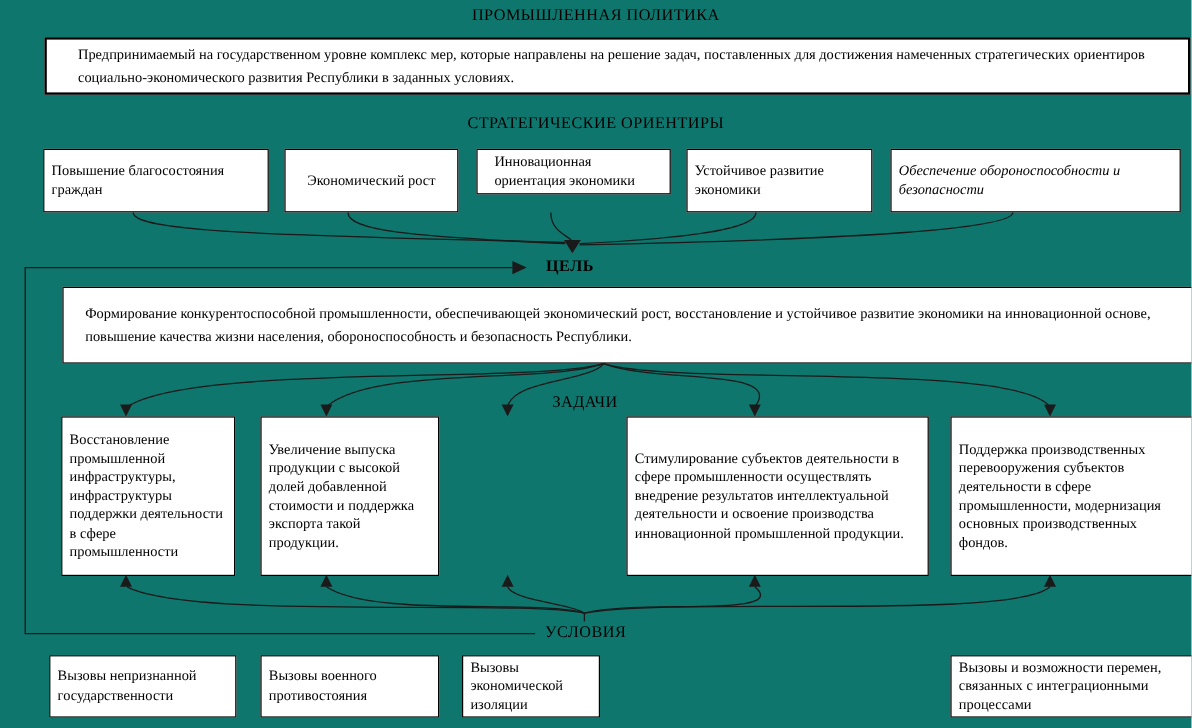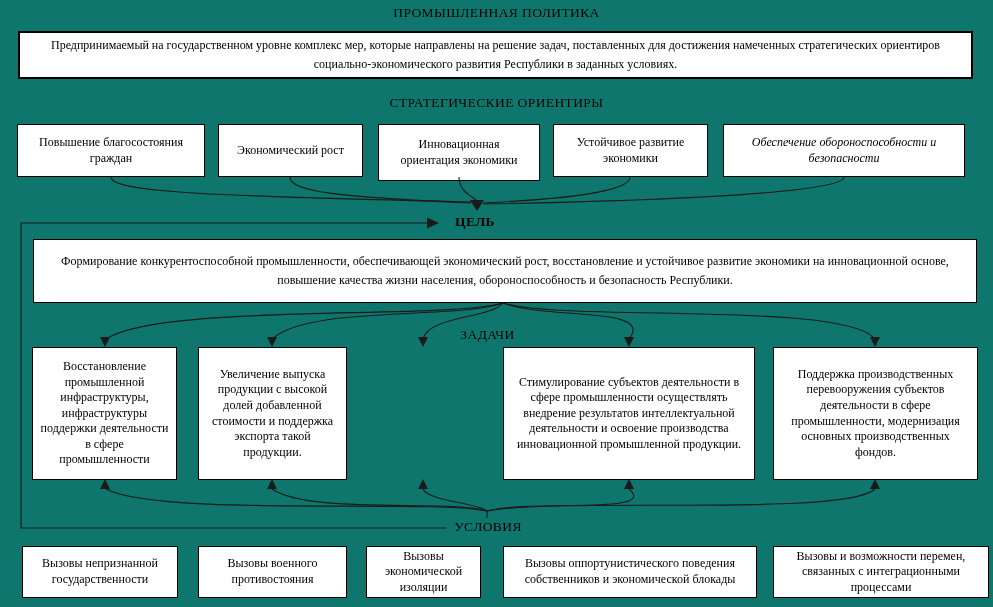--- a/index.html
+++ b/index.html
@@ -11,29 +11,30 @@
   .hdr{
     position:absolute;left:0;width:100%;text-align:center;
     font-size:13.5px;letter-spacing:.4px;
   }
   .lbl{
     position:absolute;text-align:center;font-size:13.5px;letter-spacing:.4px;
   }
   .box{
     position:absolute;box-sizing:border-box;border:1px solid #000;
     display:flex;align-items:center;justify-content:center;
-    text-align:center;font-size:12px;line-height:1.3;padding:2px 6px;
+    text-align:left;font-size:12px;line-height:1.3;padding:2px 6px;
     background:#fff;
+    margin-left:19px;
   }
   .def{left:18px;top:31px;width:955px;height:48px;border-width:2px;padding:0 26px;line-height:1.55;}
   .goalbox{left:33px;top:239px;width:944px;height:64px;padding:0 18px;line-height:1.55;}
 
   .s1{left:17px; top:124px;width:188px;height:53px;}
   .s2{left:218px;top:124px;width:145px;height:53px;}
-  .s3{left:378px;top:124px;width:162px;height:57px;padding:2px 14px;}
+  .s3{left:378px;top:124px;width:162px;height:38px;padding:2px 14px;}
   .s4{left:553px;top:124px;width:155px;height:53px;}
   .s5{left:723px;top:124px;width:242px;height:53px;font-style:italic;}
 
   .t1{left:32px; top:347px;width:145px;height:133px;}
   .t2{left:198px;top:347px;width:149px;height:133px;}
   .t3{left:365px;top:347px;width:117px;height:133px;}
   .t4{left:503px;top:347px;width:252px;height:133px;}
   .t5{left:773px;top:347px;width:205px;height:133px;}
 
   .c1{left:22px; top:546px;width:156px;height:52px;}
@@ -106,23 +107,20 @@
 
   <div class="box c1">
     <span>Вызовы непризнанной государственности</span>
   </div>
   <div class="box c2">
     <span>Вызовы военного противостояния</span>
   </div>
   <div class="box c3">
     <span>Вызовы экономической изоляции</span>
   </div>
-  <div class="box c4">
-    <span>Вызовы оппортунистического поведения собственников и экономической блокады</span>
-  </div>
   <div class="box c5">
     <span>Вызовы и возможности перемен, связанных с интеграционными процессами</span>
   </div>
 
   <svg class="overlay" width="993" height="607" viewBox="0 0 993 607" aria-hidden="true">
 
     <path d="M 111,177 C 111,193 220,196 471,202"></path>
     <path d="M 290,177 C 290,192 340,197 471,203"></path>
     <path d="M 459,177 C 459,191 470,195 476,200"></path>
     <path d="M 630,177 C 630,192 565,199 483,203"></path>

